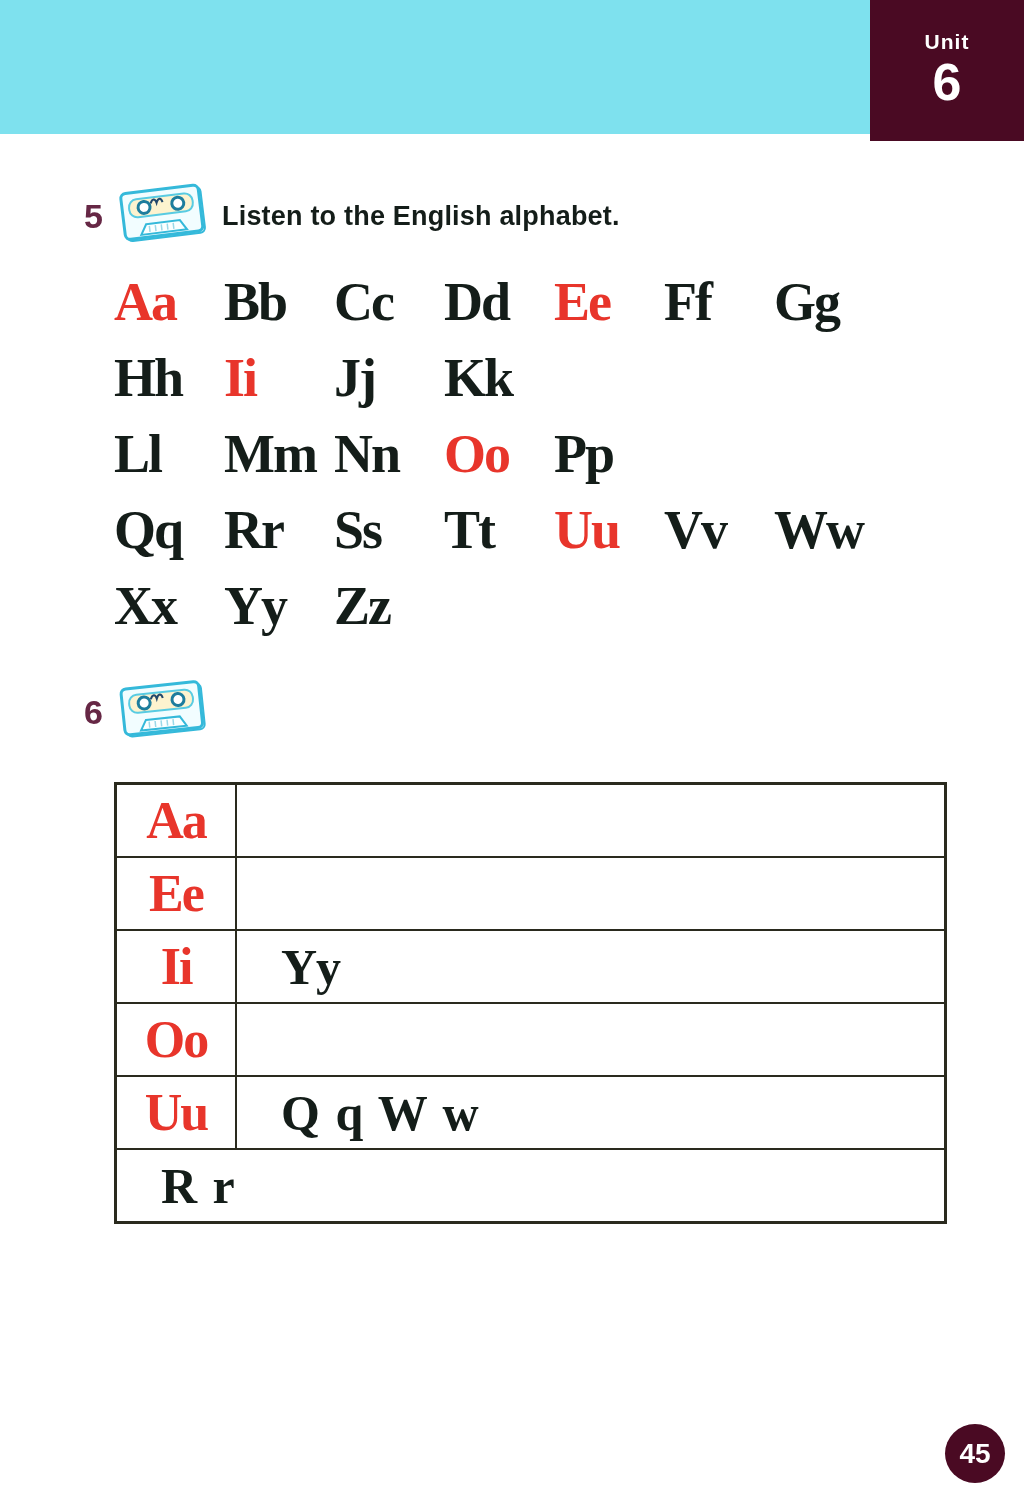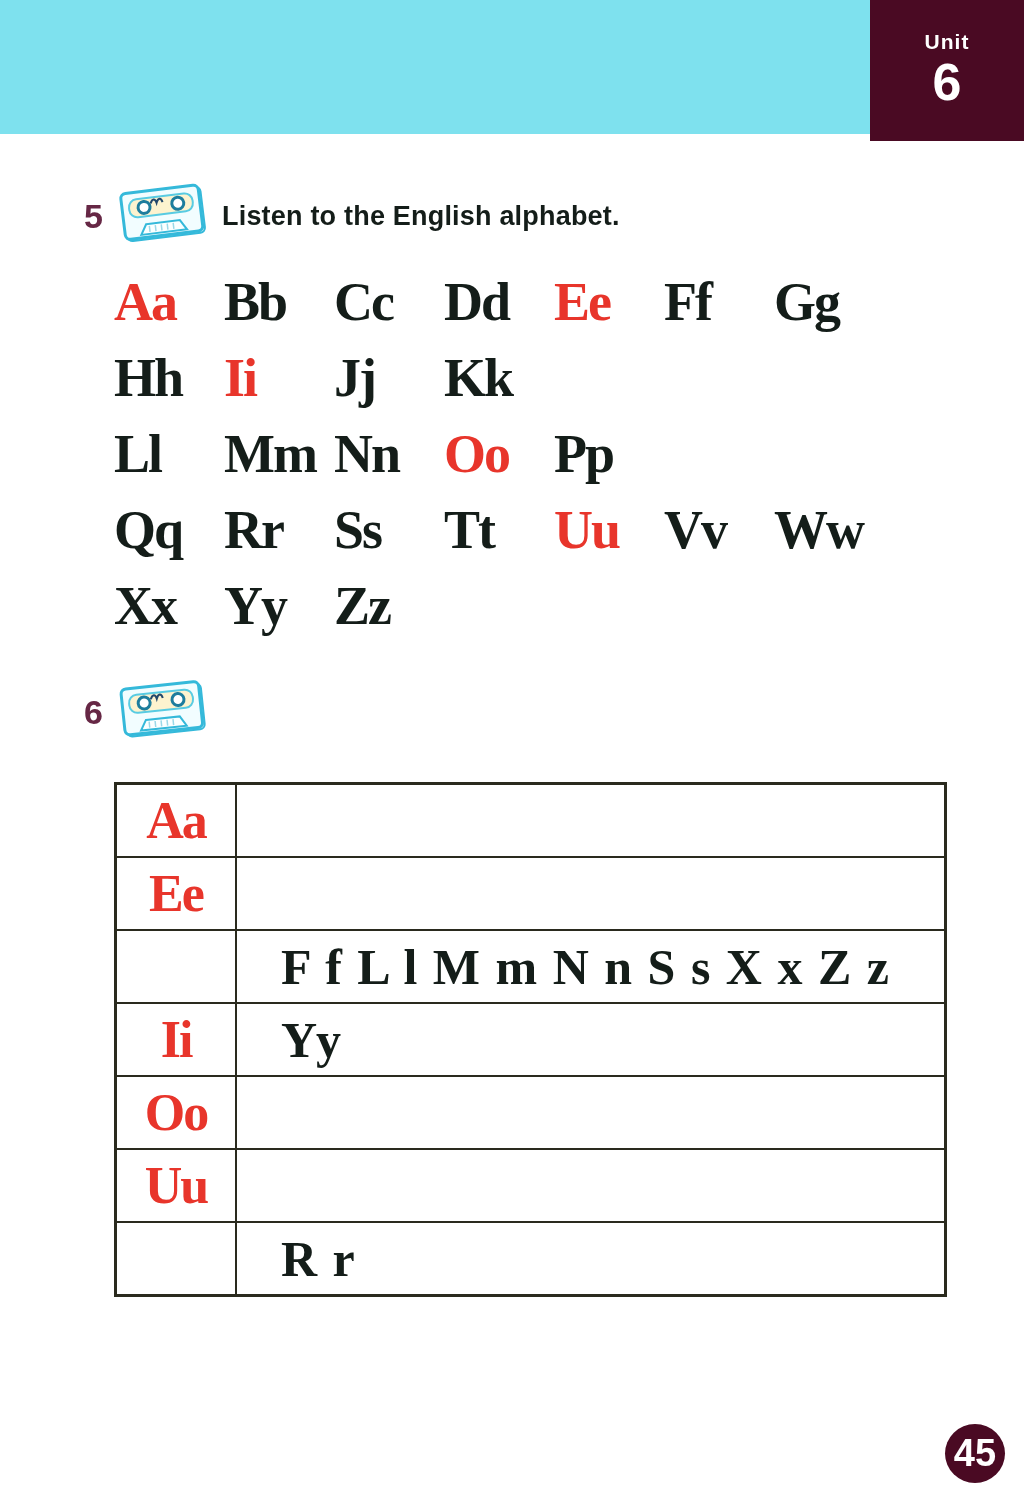--- a/index.html
+++ b/index.html
@@ -46,38 +46,38 @@
     font-family:"Liberation Serif",serif;font-weight:bold;
     font-size:54px;line-height:1;letter-spacing:-2px;
     color:var(--ink,#141d19);
   }
   .lp.red{color:var(--red,#e8352b);}
   .vowel-table{
     position:absolute;left:114px;top:782px;width:833px;
     border:3px solid #2a2a1e;background:#ffffff;box-sizing:border-box;
   }
   .t-row{display:flex;height:71px;border-bottom:2px solid #2a2a1e;}
-  .t-row:last-child{border-bottom:none;}
+  .t-row:last-child{border-bottom:none;flex-direction:column;}
   .t-vowel{
     width:118px;flex:0 0 auto;border-right:2px solid #2a2a1e;
     display:flex;align-items:center;justify-content:center;
     font-family:"Liberation Serif",serif;font-weight:bold;
     font-size:52px;letter-spacing:-2px;color:var(--red,#e8352b);
   }
   .t-letters{
     flex:1;display:flex;align-items:center;padding-left:44px;
     font-family:"Liberation Serif",serif;font-weight:bold;
     font-size:50px;letter-spacing:-1px;word-spacing:5px;
     color:var(--ink,#141d19);white-space:nowrap;
   }
   .page-badge{
     position:absolute;left:945px;top:1424px;width:60px;height:59px;
     border-radius:50%;background:var(--maroon,#4a0a23);
     color:#ffffff;display:flex;align-items:center;justify-content:center;
-    font-size:38px;font-weight:bold;
+    font-size:28px;font-weight:bold;
   }
 </style>
 </head>
 <body>
 
 <div class="page">
 
   <div class="banner"></div>
 
   <div class="unit-tab">
@@ -162,33 +162,30 @@
   </div>
 
   <div class="vowel-table">
     <div class="t-row">
       <div class="t-vowel">Aa</div>
     </div>
     <div class="t-row">
       <div class="t-vowel">Ee</div>
     </div>
     <div class="t-row">
-      <div class="t-vowel"></div>
-      <div class="t-letters">F f L l M m N n S s X x Z z</div>
-    </div>
-    <div class="t-row">
       <div class="t-vowel">Ii</div>
       <div class="t-letters">Yy</div>
     </div>
     <div class="t-row">
       <div class="t-vowel">Oo</div>
       <div class="t-letters"></div>
     </div>
     <div class="t-row">
       <div class="t-vowel">Uu</div>
+      <div class="t-letters">Q q W w</div>
     </div>
     <div class="t-row">
       <div class="t-vowel"></div>
       <div class="t-letters">R r</div>
     </div>
   </div>
 
   <div class="page-badge">
     <span>45</span>
   </div>

